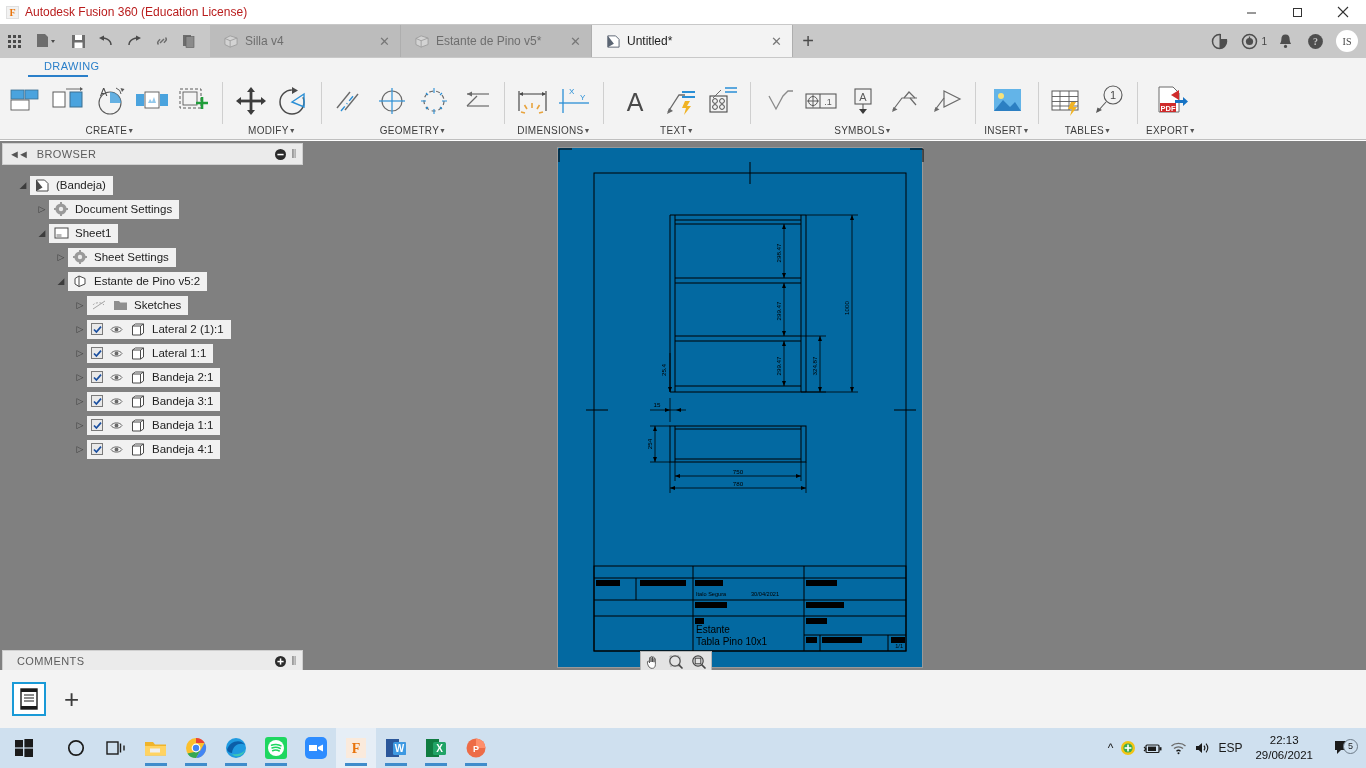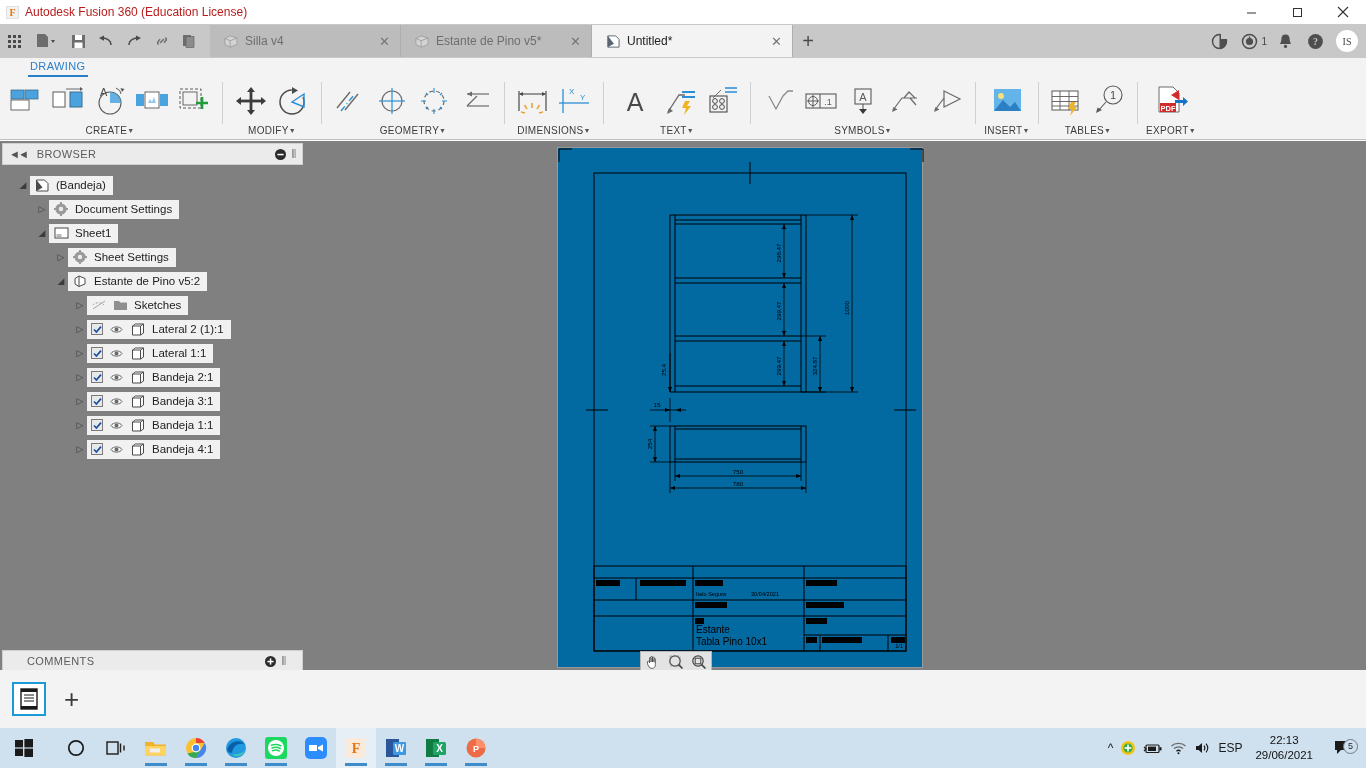--- a/index.html
+++ b/index.html
@@ -63,21 +63,21 @@
     font-size: 10px; color: #444; margin-left: 6px; font-family: "Liberation Serif", serif;
   }
   .jobcount { font-size: 10px; color: #444; margin-left: -3px; margin-right: 3px; }
 
   
   .ribbon {
     position: absolute; left: 0; top: 58px; width: 1366px; height: 82px;
     background: #f3f3f3; border-bottom: 1px solid #bfbfbf;
   }
   .ribbon-tab {
-    position: absolute; left: 30px; top: 2px; font-size: 11px; color: #2a7fc9;
+    position: absolute; left: 44px; top: 2px; font-size: 11px; color: #2a7fc9;
     letter-spacing: .4px;
   }
   .ribbon-tab-underline { position: absolute; left: 28px; top: 17px; width: 60px; height: 2px; background: #2a7fc9; }
   .panels { position: absolute; left: 0; top: 20px; height: 62px; display: flex; align-items: stretch; }
   .panel { display: flex; flex-direction: column; align-items: center; padding: 0 6px; position: relative; }
   .panel-icons { display: flex; align-items: flex-end; gap: 2px; height: 44px; padding-top: 2px; }
   .panel-label { font-size: 10px; color: #3c3c3c; letter-spacing: .3px; height: 16px; display: flex; align-items: center; gap: 0; }
   .caret { font-size: 7px; color: #555; }
   .panel-div { width: 1px; background: #cfcfcf; margin: 4px 2px 16px 2px; }
   .tool { width: 40px; height: 42px; display: flex; align-items: center; justify-content: center; }
@@ -99,21 +99,21 @@
   .tree-row { display: flex; align-items: center; height: 24px; }
   .tw { display: inline-block; width: 14px; text-align: center; color: #3c3c3c; font-size: 9px; }
   .node-chip { display: inline-flex; align-items: center; gap: 6px; background: #f1f1f1; padding: 2px 7px 2px 4px; height: 19px; }
   .cbx { width: 12px; height: 12px; background: #e9e9e9; border: 1px solid #7a7a7a; display:flex; align-items:center; justify-content:center; }
   .cbx svg { display: block; }
   .eye { width: 15px; display: flex; align-items: center; justify-content: center; }
   .ico16 { width: 16px; height: 14px; display: flex; align-items: center; justify-content: center; }
 
   .comments {
     position: absolute; left: 2px; top: 650px; width: 301px; height: 22px;
-    background: #ebebeb; border: 1px solid #cfcfcf; display: flex; align-items: center; padding: 0 16px;
+    background: #ebebeb; border: 1px solid #cfcfcf; display: flex; align-items: center; padding: 0 6px;
   }
   .comments .ctitle { font-size: 11px; color: #5c5c5c; letter-spacing: .4px; margin-left: 8px; }
   .comments .cright { margin-left: auto; display: flex; align-items: center; gap: 5px; color: #333; }
 
   
   .canvas {
     position: absolute; left: 305px; top: 141px; width: 1061px; height: 529px;
     background: #808080; overflow: hidden;
   }
   .sheet {

